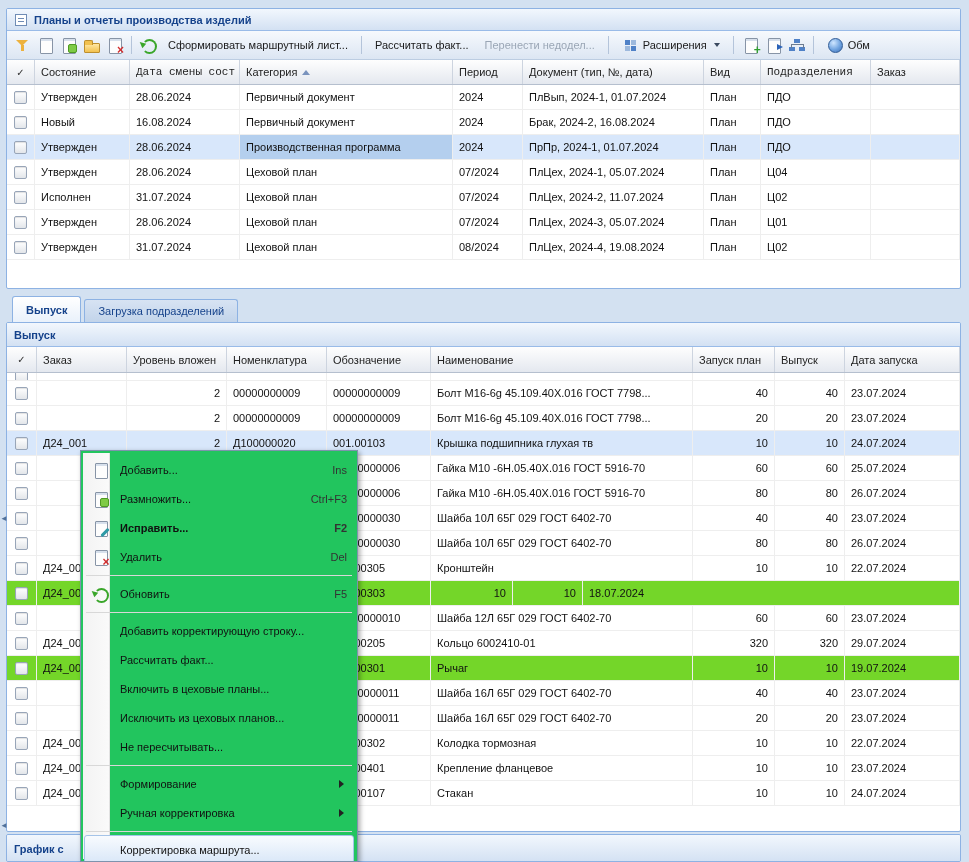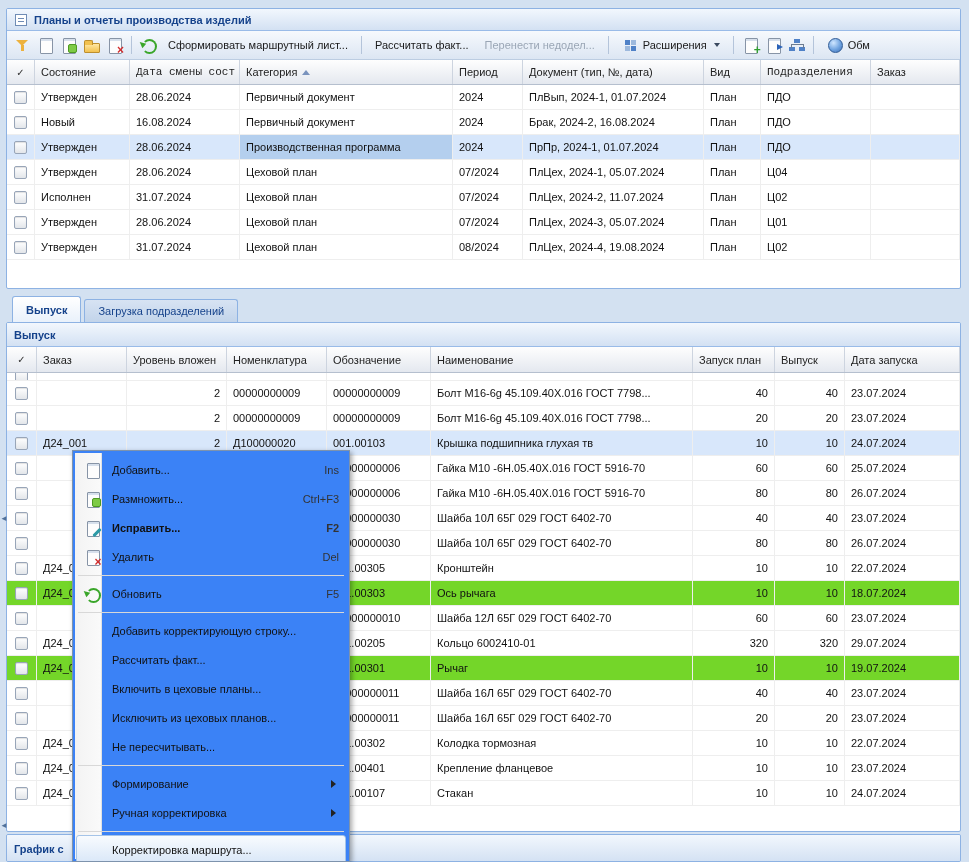--- a/index.html
+++ b/index.html
@@ -63,21 +63,21 @@
 .g-check{justify-content:center;padding:0;}
 .cb{width:13px;height:13px;border:1px solid #98a5b8;border-radius:2px;background:linear-gradient(#fff,#e3e6ea);box-shadow:inset 0 1px 1px rgba(0,0,0,.12);}
 
 #tabbar{position:absolute;left:8px;top:296px;width:953px;height:26px;display:flex;align-items:flex-end;gap:3px;padding-left:4px;}
 .tab{height:23px;display:flex;align-items:center;padding:0 13px;border:1px solid #8db2e3;border-bottom:none;border-radius:3px 3px 0 0;background:linear-gradient(#d7e3f3,#c2d4ea);color:#15428b;}
 .tab.active{height:26px;background:linear-gradient(#fff,#e9f1fb);font-weight:bold;}
 
 .edge-arrow{position:absolute;left:0;width:8px;height:14px;color:#51719a;font-size:8px;line-height:14px;}
 .edge-arrow::before{content:"\25C4";}
 
-#context-menu{position:absolute;left:72px;top:450px;width:278px;height:412px;background:#3b82f6;border:1px solid #7e93ad;box-shadow:2px 2px 5px rgba(0,0,0,.35);padding:4px 2px;overflow:hidden;z-index:100;}
+#context-menu{position:absolute;left:80px;top:450px;width:278px;height:412px;background:#22c55e;border:1px solid #7e93ad;box-shadow:2px 2px 5px rgba(0,0,0,.35);padding:4px 2px;overflow:hidden;z-index:100;}
 #context-menu::before{content:"";position:absolute;left:2px;top:2px;bottom:2px;width:26px;background:linear-gradient(to right,#f3f3f3,#fafafa);border-right:1px solid #e2e2e2;}
 .menu-item{position:relative;display:flex;align-items:center;height:29px;padding:0 6px 0 2px;border:1px solid transparent;border-radius:3px;margin:0 1px;}
 .menu-item.bold{font-weight:bold;}
 .menu-item.hover{background:linear-gradient(#f8fbfe,#d9e7f8);border-color:#a5c4e8;}
 .mi-icon{width:26px;display:flex;align-items:center;justify-content:center;flex:0 0 auto;}
 .mi-label{padding-left:7px;white-space:nowrap;overflow:hidden;}
 .mi-shortcut{margin-left:auto;padding-left:12px;color:#333;}
 .mi-arrow{margin-left:auto;width:0;height:0;border-top:4px solid transparent;border-bottom:4px solid transparent;border-left:5px solid #222;margin-right:3px;}
 .menu-sep{height:1px;background:#d8d8d8;margin:4px 3px 3px;position:relative;}
 </style>
@@ -426,21 +426,20 @@
           <div class="g-cell flex">22.07.2024</div>
         </div>
         <div class="g-row green">
           <div class="g-cell g-check" style="width: 30px;">
             <span class="cb"></span>
           </div>
           <div class="g-cell" style="width: 90px;">Д24_001</div>
           <div class="g-cell right" style="width: 100px;"></div>
           <div class="g-cell" style="width: 100px;"></div>
           <div class="g-cell" style="width: 104px;">001.00303</div>
-          <div class="g-cell" style="width: 262px;">Ось рычага</div>
           <div class="g-cell right" style="width: 82px;">10</div>
           <div class="g-cell right" style="width: 70px;">10</div>
           <div class="g-cell flex">18.07.2024</div>
         </div>
         <div class="g-row">
           <div class="g-cell g-check" style="width: 30px;">
             <span class="cb"></span>
           </div>
           <div class="g-cell" style="width: 90px;"></div>
           <div class="g-cell right" style="width: 100px;"></div>

